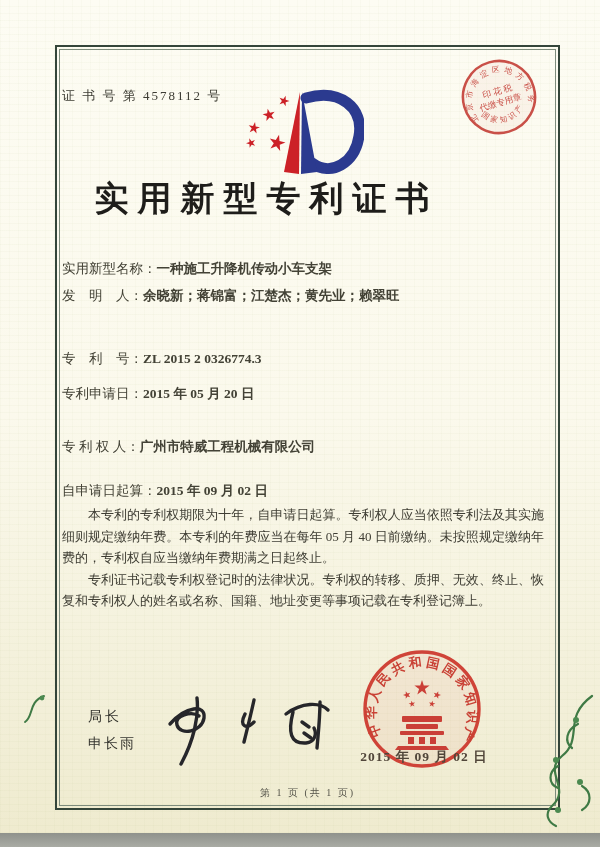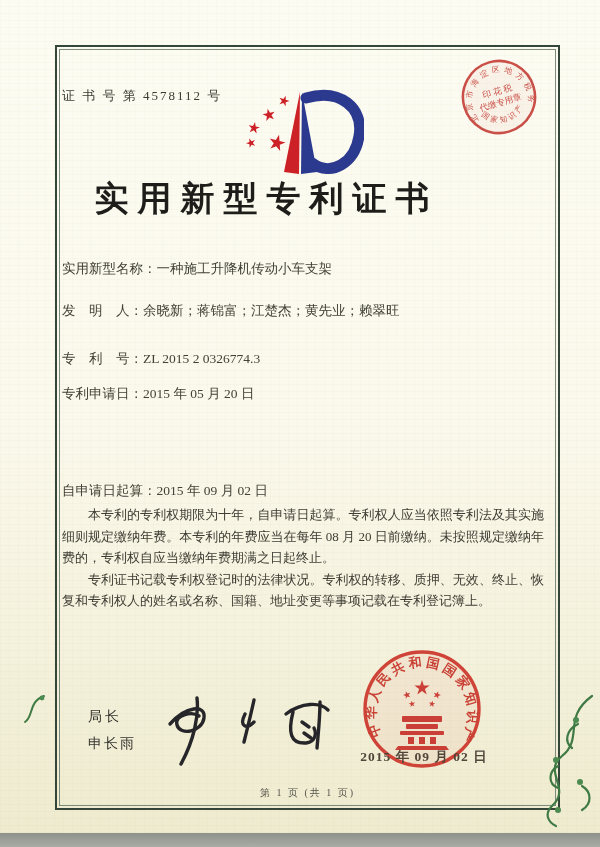--- a/index.html
+++ b/index.html
@@ -33,21 +33,21 @@
   .title{
     position:absolute;left:55px;top:176px;width:423px;
     text-align:center;font-size:34px;font-weight:700;color:#1e1d1a;
     letter-spacing:9px;
   }
   .field-row{
     position:absolute;left:62px;width:480px;height:20px;
     font-size:13.5px;color:#434236;white-space:nowrap;
   }
   .field-row .lab{display:inline-block;white-space:pre;}
-  .field-row .val{display:inline-block;white-space:pre;}
+  .field-row .val{display:inline-block;white-space:pre;font-weight:bold;}
   .body-text{
     position:absolute;left:62px;top:504px;width:482px;
     font-size:13px;line-height:21.6px;color:#3e3d33;text-align:justify;
   }
   .body-text p{margin:0;text-indent:2em;}
   .signoff-title{position:absolute;left:88px;top:708px;font-size:14px;color:#35352f;letter-spacing:3px;}
   .signoff-name{position:absolute;left:88px;top:735px;font-size:14px;color:#35352f;letter-spacing:2px;}
   .signature{position:absolute;left:150px;top:688px;width:220px;height:84px;}
   .seal{position:absolute;left:349px;top:636px;width:146px;height:146px;opacity:0.93;}
   .seal-date{
@@ -106,35 +106,38 @@
     </text>
     <text x="50" y="47" font-size="8.2" fill="#c5423a" text-anchor="middle" font-family="'Liberation Serif','DejaVu Serif',serif">印 花 税</text>
     <text x="50" y="58" font-size="8.2" fill="#c5423a" text-anchor="middle" font-family="'Liberation Serif','DejaVu Serif',serif">代缴专用章</text>
   </svg>
 
   <div class="title">实用新型专利证书</div>
 
   <div class="field-row" style="top:260px">
     <span class="lab">实用新型名称：</span><span class="val">一种施工升降机传动小车支架</span>
   </div>
-  <div class="field-row" style="top:302px">
+  <div class="field-row" style="top:287px">
     <span class="lab">发　明　人：</span><span class="val">余晓新；蒋锦富；江楚杰；黄先业；赖翠旺</span>
   </div>
   <div class="field-row" style="top:350px">
     <span class="lab">专　利　号：</span><span class="val">ZL 2015 2 0326774.3</span>
   </div>
   <div class="field-row" style="top:385px">
     <span class="lab">专利申请日：</span><span class="val">2015 年 05 月 20 日</span>
   </div>
+  <div class="field-row" style="top:438px">
+    <span class="lab">专 利 权 人：</span><span class="val">广州市特威工程机械有限公司</span>
+  </div>
   <div class="field-row" style="top:482px">
     <span class="lab">自申请日起算：</span><span class="val">2015 年 09 月 02 日</span>
   </div>
 
   <div class="body-text">
-    <p>本专利的专利权期限为十年，自申请日起算。专利权人应当依照专利法及其实施细则规定缴纳年费。本专利的年费应当在每年 08 月 20 日前缴纳。未按照规定缴纳年费的，专利权自应当缴纳年费期满之日起终止。</p>
+    <p>本专利的专利权期限为十年，自申请日起算。专利权人应当依照专利法及其实施细则规定缴纳年费。本专利的年费应当在每年 05 月 40 日前缴纳。未按照规定缴纳年费的，专利权自应当缴纳年费期满之日起终止。</p>
     <p>专利证书记载专利权登记时的法律状况。专利权的转移、质押、无效、终止、恢复和专利权人的姓名或名称、国籍、地址变更等事项记载在专利登记簿上。</p>
   </div>
 
   <div class="signoff-title">局长</div>
   <div class="signoff-name">申长雨</div>
 
   <svg class="signature" viewBox="0 0 220 84" aria-hidden="true">
     <g fill="none" stroke="#26262a" stroke-width="3.4" stroke-linecap="round" stroke-linejoin="round">
       <path d="M20,36 C36,18 56,16 54,30 C52,44 30,48 27,37 C24,27 42,23 49,28"></path>
       <path d="M47,10 C49,28 44,52 31,76"></path>

